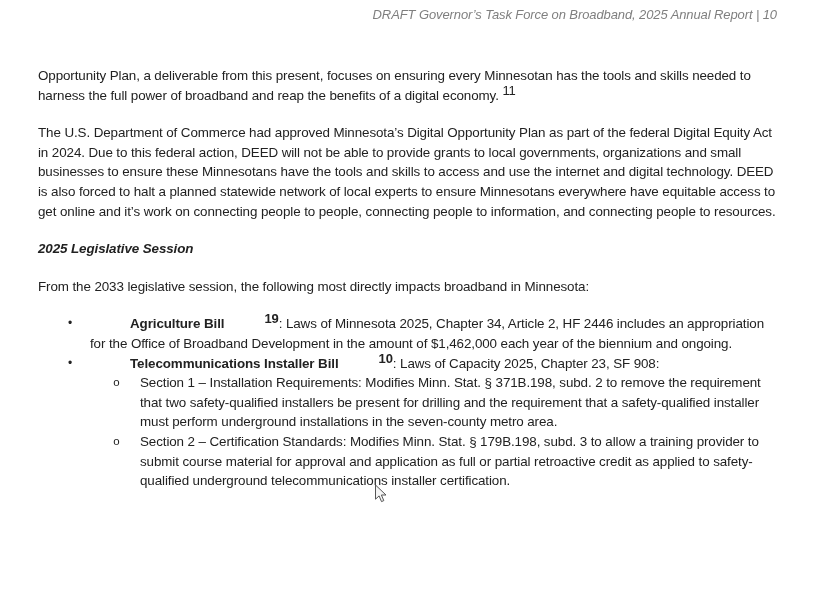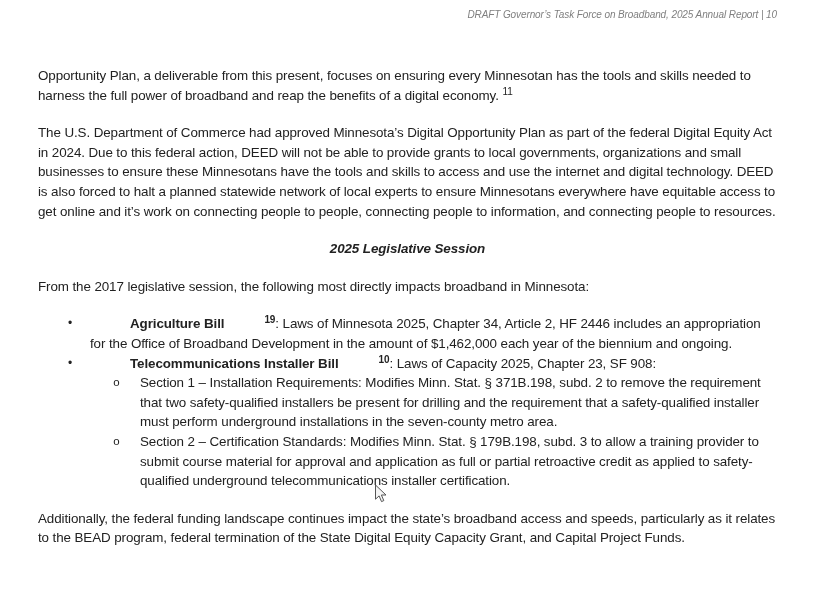--- a/index.html
+++ b/index.html
@@ -18,32 +18,31 @@
     line-height: 19.6px;
     color: #222222;
     box-sizing: border-box;
     padding: 6px 37px 0 38px;
     letter-spacing: -0.1px;
   }
   .doc-header {
     text-align: right;
     font-style: italic;
     color: #7f7f7f;
-    font-size: 10px;
+    font-size: 13px;
     line-height: 18px;
     margin-bottom: 42px;
   }
   p.body-para {
     margin: 0 0 18px 0;
   }
   .section-heading {
     font-weight: bold;
     font-style: italic;
     margin: 0 0 18px 0;
-    text-align: center;
   }
   .bullet-list {
     margin: 0 0 18px 0;
   }
   .bullet-row {
     display: flex;
     align-items: flex-start;
   }
   .bullet-marker {
     flex: none;
@@ -61,21 +60,21 @@
     font-family: "Liberation Mono", monospace;
   }
   .bullet-text {
     flex: 1;
   }
   .b {
     font-weight: bold;
     margin-left: 40px;
   }
   sup.fn {
-    font-size: 10px;
+    font-size: 13px;
     line-height: 0;
     vertical-align: baseline;
     position: relative;
     top: -5px;
   }
   .cursor {
     position: absolute;
     left: 374px;
     top: 484px;
     pointer-events: none;
@@ -87,21 +86,21 @@
 <div class="page">
 
   <div class="doc-header">DRAFT Governor’s Task Force on Broadband, 2025 Annual Report | 10</div>
 
   <p class="body-para"><span>Opportunity Plan, a deliverable from this present, focuses on ensuring every Minnesotan has the tools and skills needed to harness the full power of broadband and reap the benefits of a digital economy. </span><sup class="fn">11</sup></p>
 
   <p class="body-para">The U.S. Department of Commerce had approved Minnesota’s Digital Opportunity Plan as part of the federal Digital Equity Act in 2024. Due to this federal action, DEED will not be able to provide grants to local governments, organizations and small businesses to ensure these Minnesotans have the tools and skills to access and use the internet and digital technology. DEED is also forced to halt a planned statewide network of local experts to ensure Minnesotans everywhere have equitable access to get online and it’s work on connecting people to people, connecting people to information, and connecting people to resources.</p>
 
   <p class="section-heading">2025 Legislative Session</p>
 
-  <p class="body-para">From the 2017 legislative session, the following most directly impacts broadband in Minnesota:</p>
+  <p class="body-para">From the 2033 legislative session, the following most directly impacts broadband in Minnesota:</p>
 
   <div class="bullet-list">
 
     <div class="bullet-row">
       <span class="bullet-marker round">•</span>
       <div class="bullet-text"><span class="b">Agriculture Bill</span><sup class="fn b">19</sup><span>: Laws of Minnesota 2025, Chapter 34, Article 2, HF 2446 includes an appropriation for the Office of Broadband Development in the amount of $1,462,000 each year of the biennium and ongoing.</span></div>
     </div>
 
     <div class="bullet-row">
       <span class="bullet-marker round">•</span>
@@ -113,19 +112,18 @@
       <div class="bullet-text">Section 1 – Installation Requirements: Modifies Minn. Stat. § 371B.198, subd. 2 to remove the requirement that two safety-qualified installers be present for drilling and the requirement that a safety-qualified installer must perform underground installations in the seven-county metro area.</div>
     </div>
 
     <div class="bullet-row sub-row">
       <span class="bullet-marker">o</span>
       <div class="bullet-text">Section 2 – Certification Standards: Modifies Minn. Stat. § 179B.198, subd. 3 to allow a training provider to submit course material for approval and application as full or partial retroactive credit as applied to safety-qualified underground telecommunications installer certification.</div>
     </div>
 
   </div>
 
-  <p class="body-para">Additionally, the federal funding landscape continues impact the state’s broadband access and speeds, particularly as it relates to the BEAD program, federal termination of the State Digital Equity Capacity Grant, and Capital Project Funds.</p>
 
   <svg class="cursor" width="13" height="20" viewBox="0 0 13 20">
     <path d="M1.5 1 L1.5 15.2 L5.1 11.9 L7.5 17.6 L9.8 16.6 L7.4 11 L12 11 Z" fill="#f5f5f5" stroke="#555555" stroke-width="1" stroke-linejoin="miter"></path>
   </svg>
 
 </div>
 
 </body></html>

